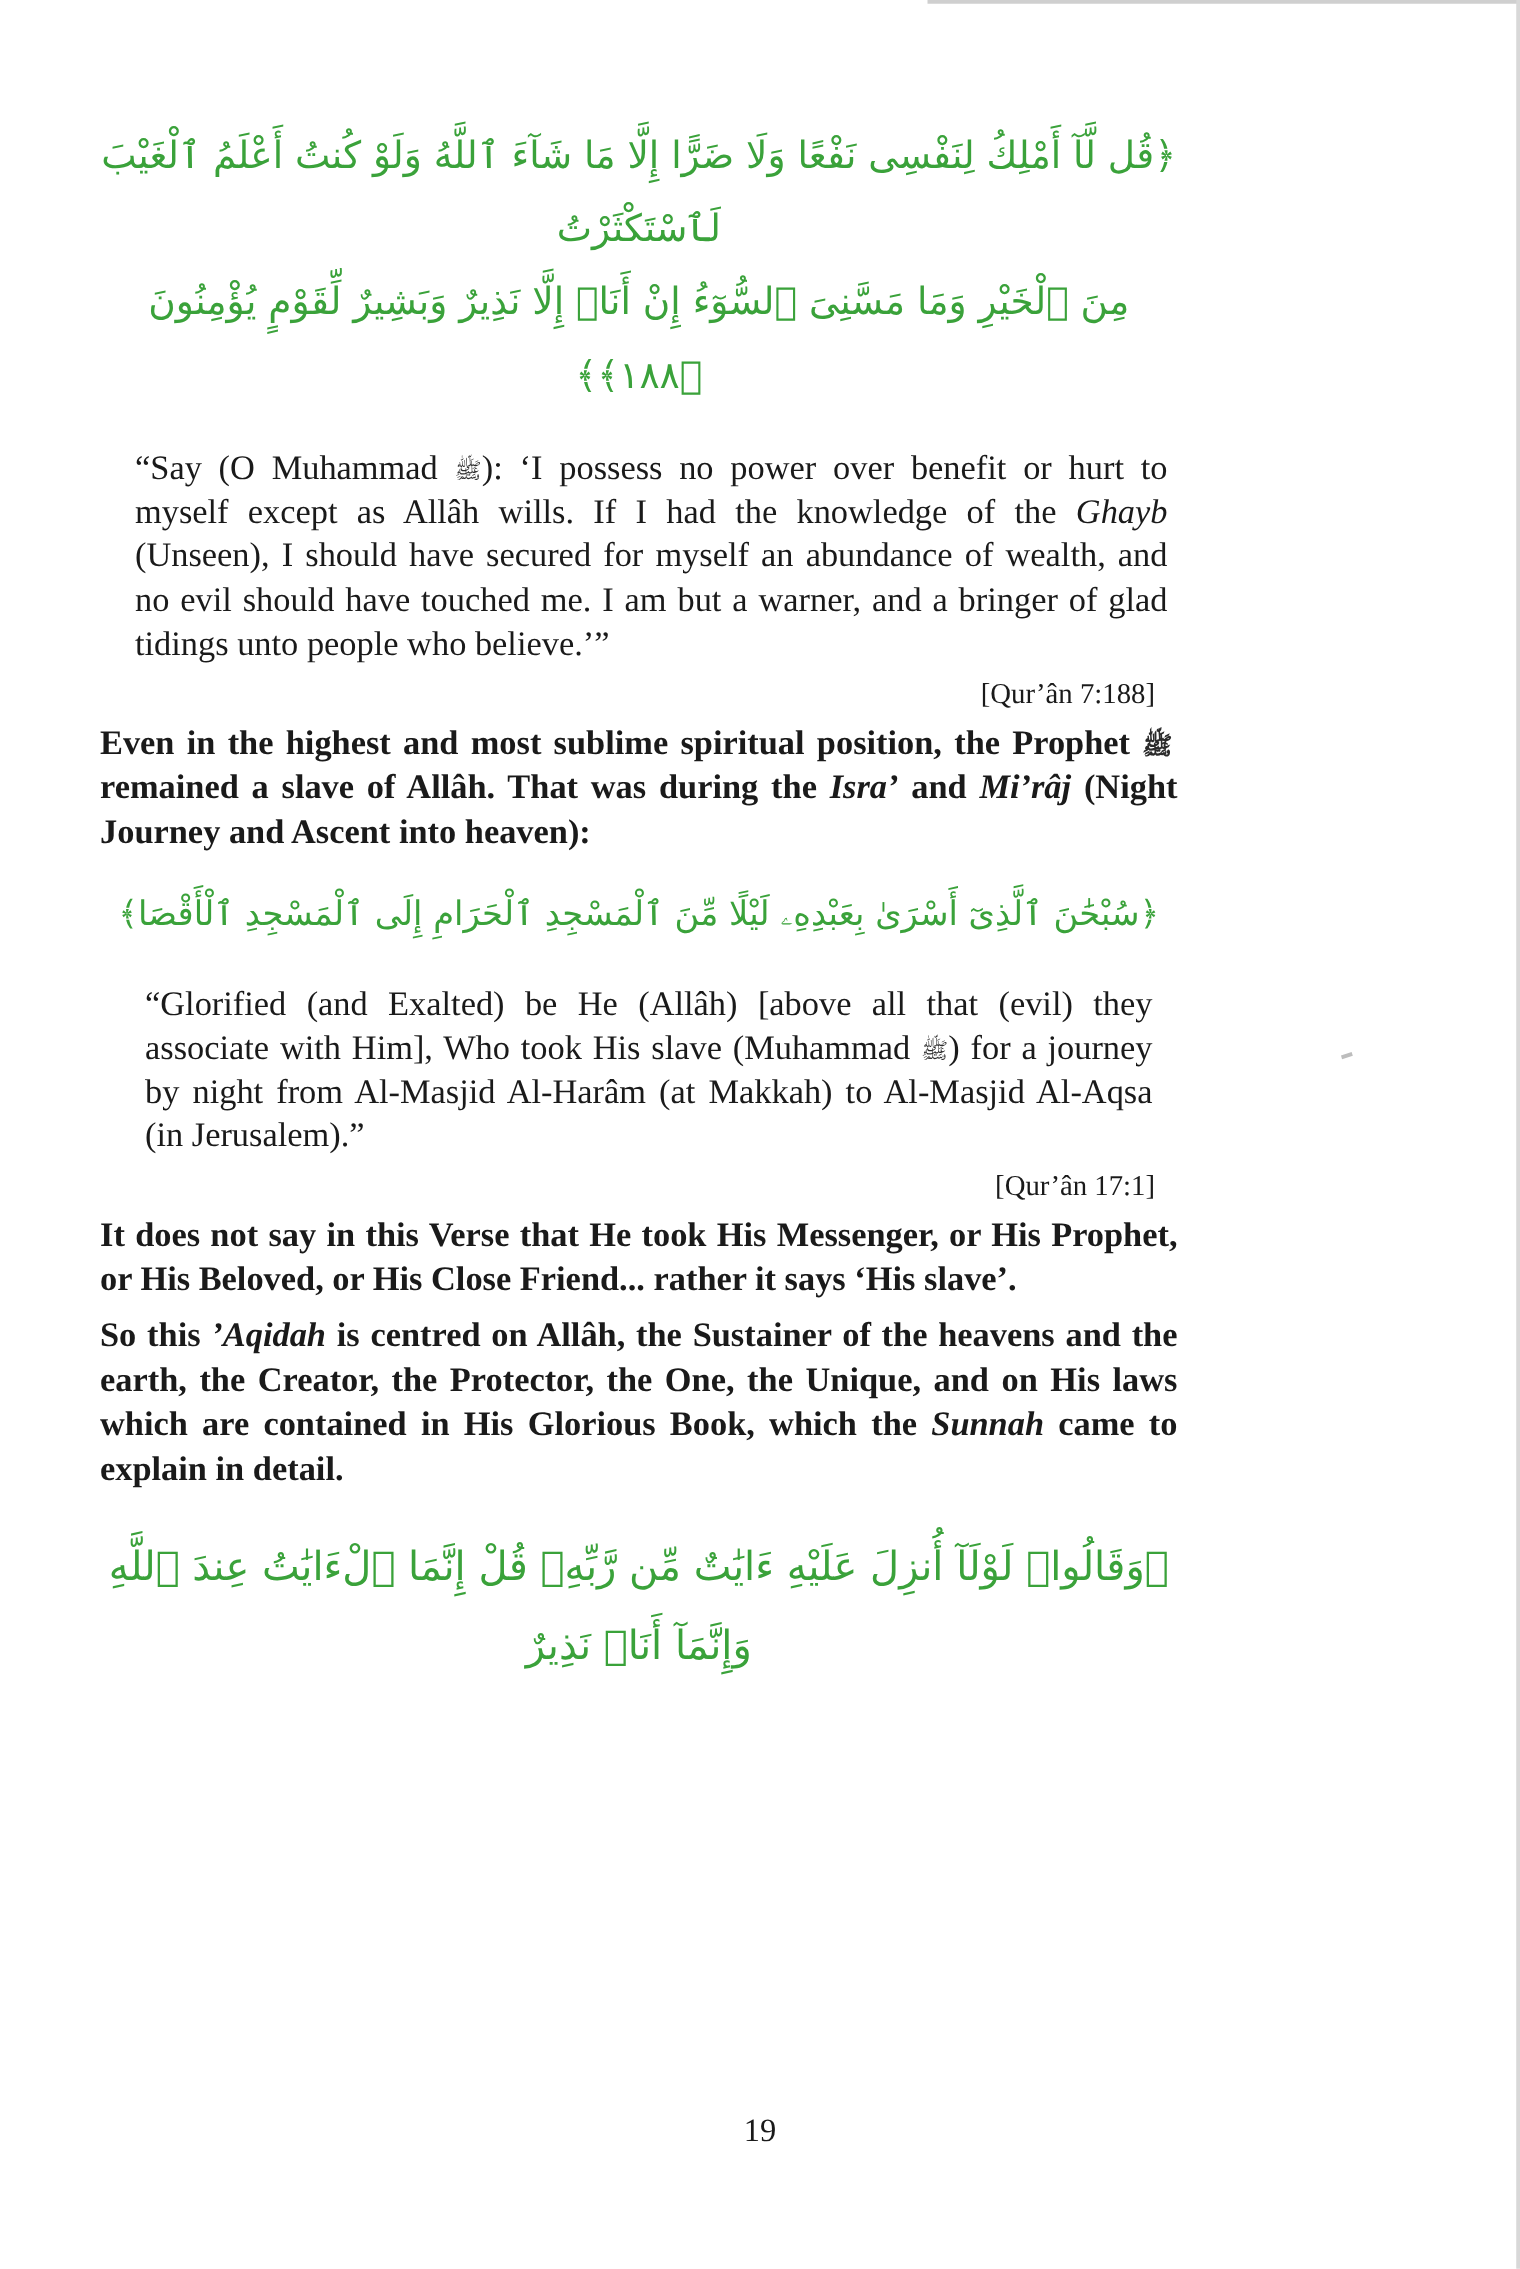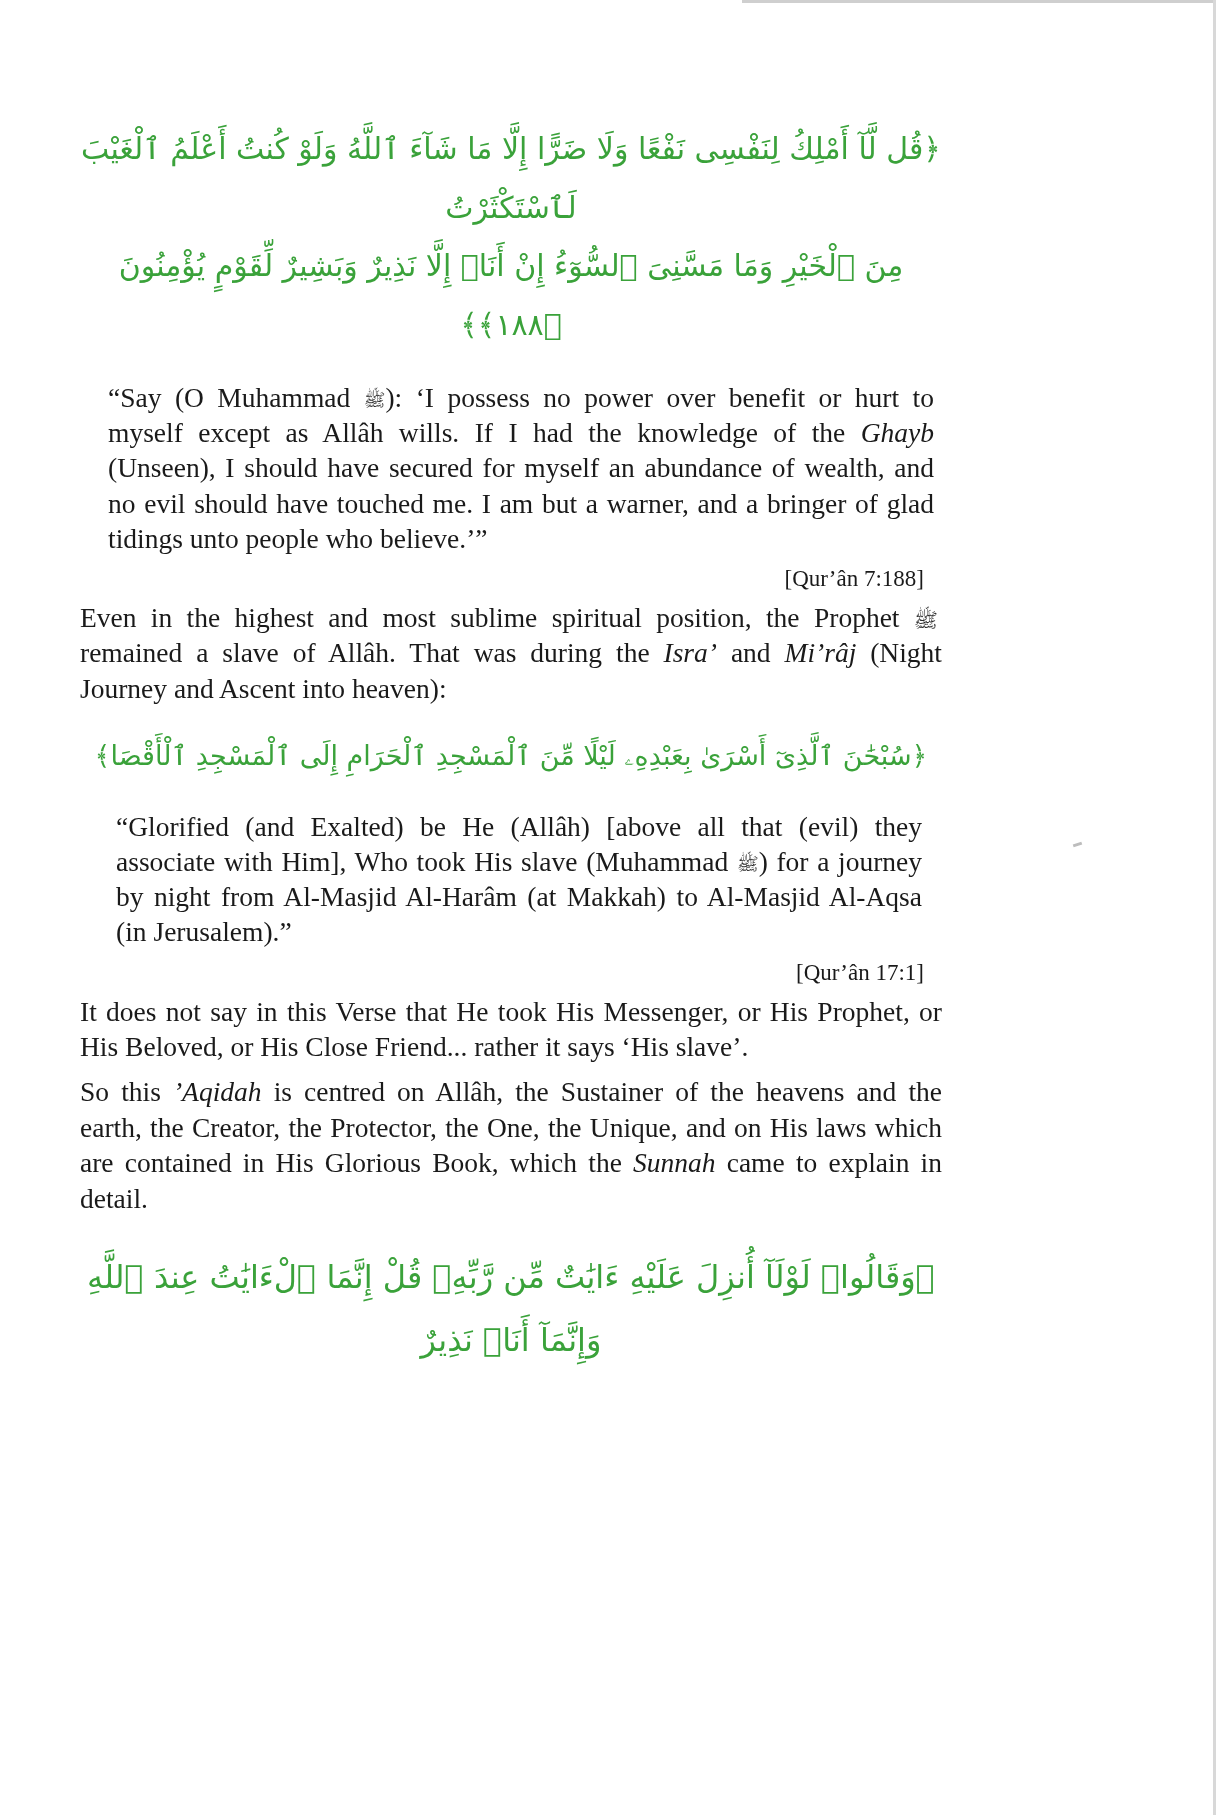--- a/index.html
+++ b/index.html
@@ -39,21 +39,21 @@
     left: 1213px;
     top: 0px;
     width: 3px;
     height: 1815px;
     background: #d8d8d8;
   }
 
   .content {
     position: absolute;
     left: 80px;
-    top: 120px;
+    top: 96px;
     width: 862px;
   }
 
   
   .ayah {
     color: #3aa23a;
     direction: rtl;
     text-align: center;
     font-family: "DejaVu Sans", sans-serif;
     line-height: 1.95;
@@ -94,20 +94,21 @@
     line-height: 1.3;
   }
 
   
   .para {
     font-size: 27.5px;
     line-height: 1.29;
     text-align: justify;
     text-justify: inter-word;
     margin: 0 0 10px 0;
+    font-weight: bold;
   }
   .para.tight { margin-bottom: 4px; }
 
   
   .heading {
     font-size: 28px;
     font-weight: bold;
     color: #3f3165;
     margin: 38px 0 20px 0;
     letter-spacing: 0.2px;
@@ -191,14 +192,15 @@
     <p class="para"><span>So this </span><i>’Aqidah</i><span> is centred on Allâh, the Sustainer of the heavens and the earth, the Creator, the Protector, the One, the Unique, and on His laws which are contained in His Glorious Book, which the </span><i>Sunnah</i><span> came to explain in detail.</span></p>
 
 
 
     <div class="ayah ayah-3">
       <div>﴿وَقَالُوا۟ لَوْلَآ أُنزِلَ عَلَيْهِ ءَايَٰتٌ مِّن رَّبِّهِۦ قُلْ إِنَّمَا ٱلْءَايَٰتُ عِندَ ٱللَّهِ وَإِنَّمَآ أَنَا۠ نَذِيرٌ</div>
     </div>
 
   </div>
 
+  <div class="folio">19</div>
 
 </div>
 
 </body></html>

